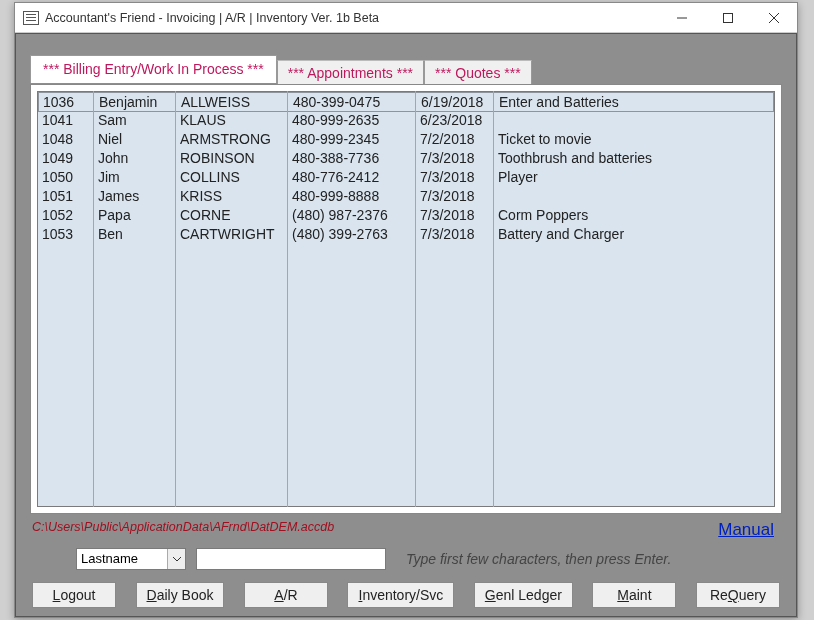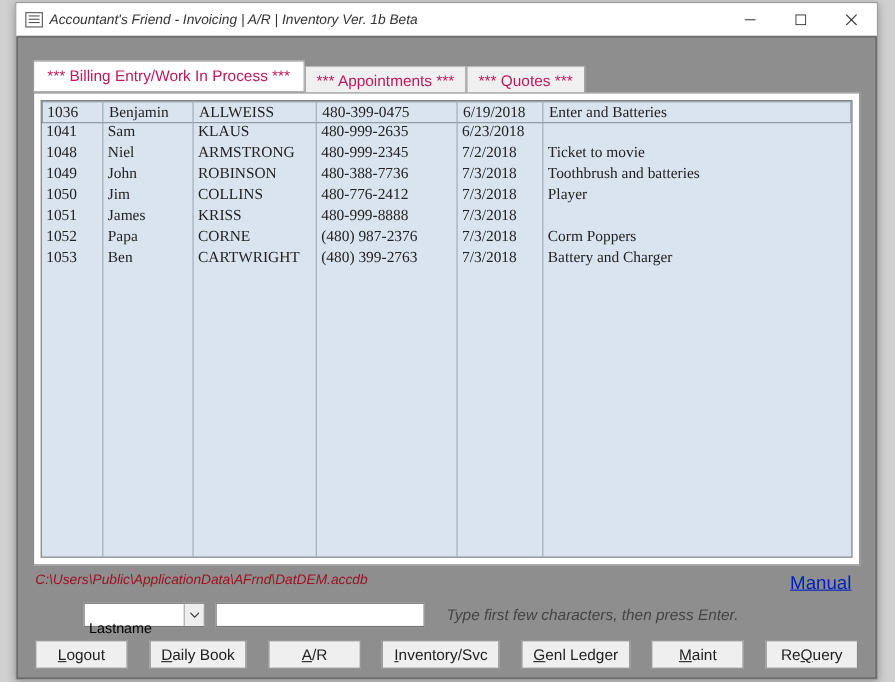--- a/index.html
+++ b/index.html
@@ -18,21 +18,20 @@
     background: #fff;
     border: 1px solid #888;
     box-shadow: 0 2px 8px rgba(0,0,0,0.3);
   }
   .titlebar {
     height: 30px;
     background: #fff;
     display: flex;
     align-items: center;
     border-bottom: 1px solid #ccc;
-    font-style: italic;
   }
   .title-icon {
     width: 16px; height: 14px;
     margin: 0 6px 0 8px;
     border: 1px solid #555;
     position: relative;
   }
   .title-icon::before {
     content: "";
     position: absolute;
@@ -87,21 +86,20 @@
     padding: 4px 10px;
     border-top-color:#bbb;
   }
   .panel {
     position: absolute;
     left: 14px; right: 14px; top: 50px;
     height: 430px;
     background: #fff;
     border: 1px solid #888;
     padding: 6px;
-    font-family: Liberation Serif, serif;
   }
   .grid {
     width: 100%; height: 100%;
     background: #d9e4ef;
     border: 1px solid #7a7a7a;
     overflow: hidden;
   }
   .grid-row {
     display: flex;
     height: 19px;
@@ -150,21 +148,21 @@
     display: flex; align-items: center;
     gap: 10px;
   }
   .combo {
     width: 110px; height: 22px;
     display: flex;
     border: 1px solid #7a7a7a;
     background: #fff;
   }
   .combo-text {
-    flex:1; padding: 14px 4px; font-size: 13px;
+    flex:1; padding: 2px 4px; font-size: 13px;
   }
   .combo-btn {
     width: 18px; border-left: 1px solid #aaa;
     background: #eee;
     display:flex; align-items:center; justify-content:center;
   }
   .combo-btn svg { width:8px; height:8px; }
   .search-input {
     width: 190px; height: 22px;
     border: 1px solid #7a7a7a;

